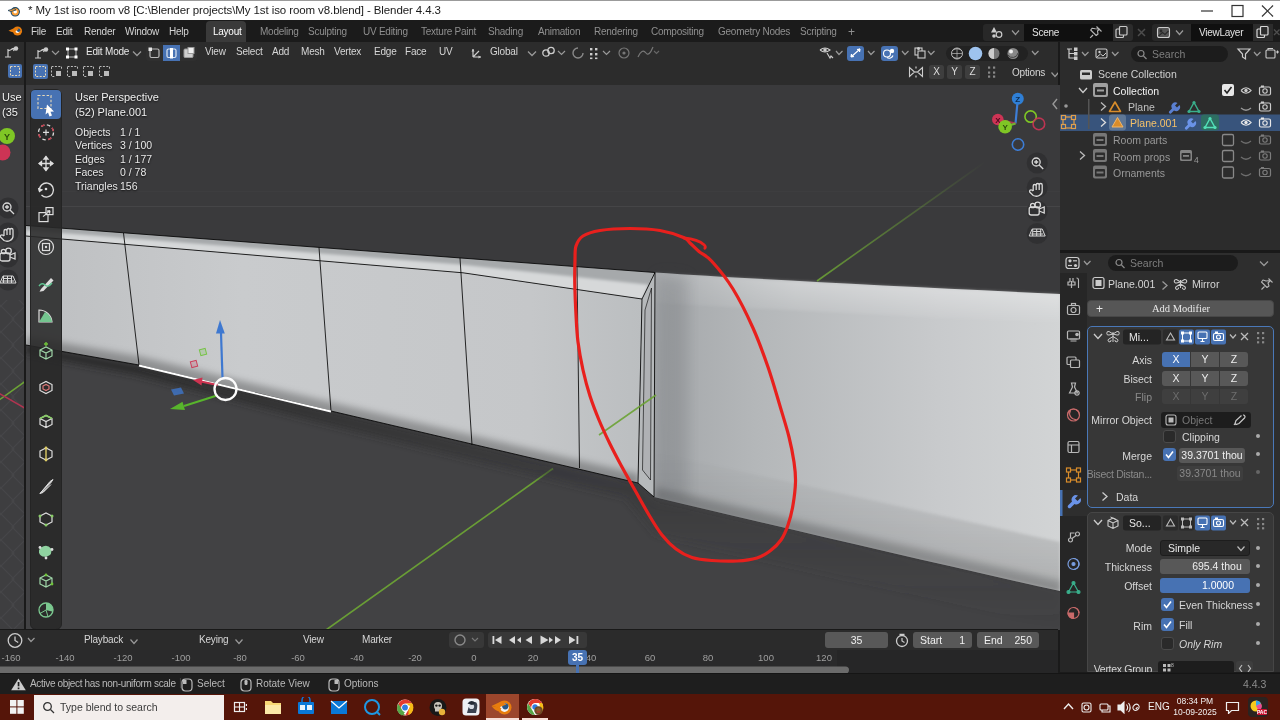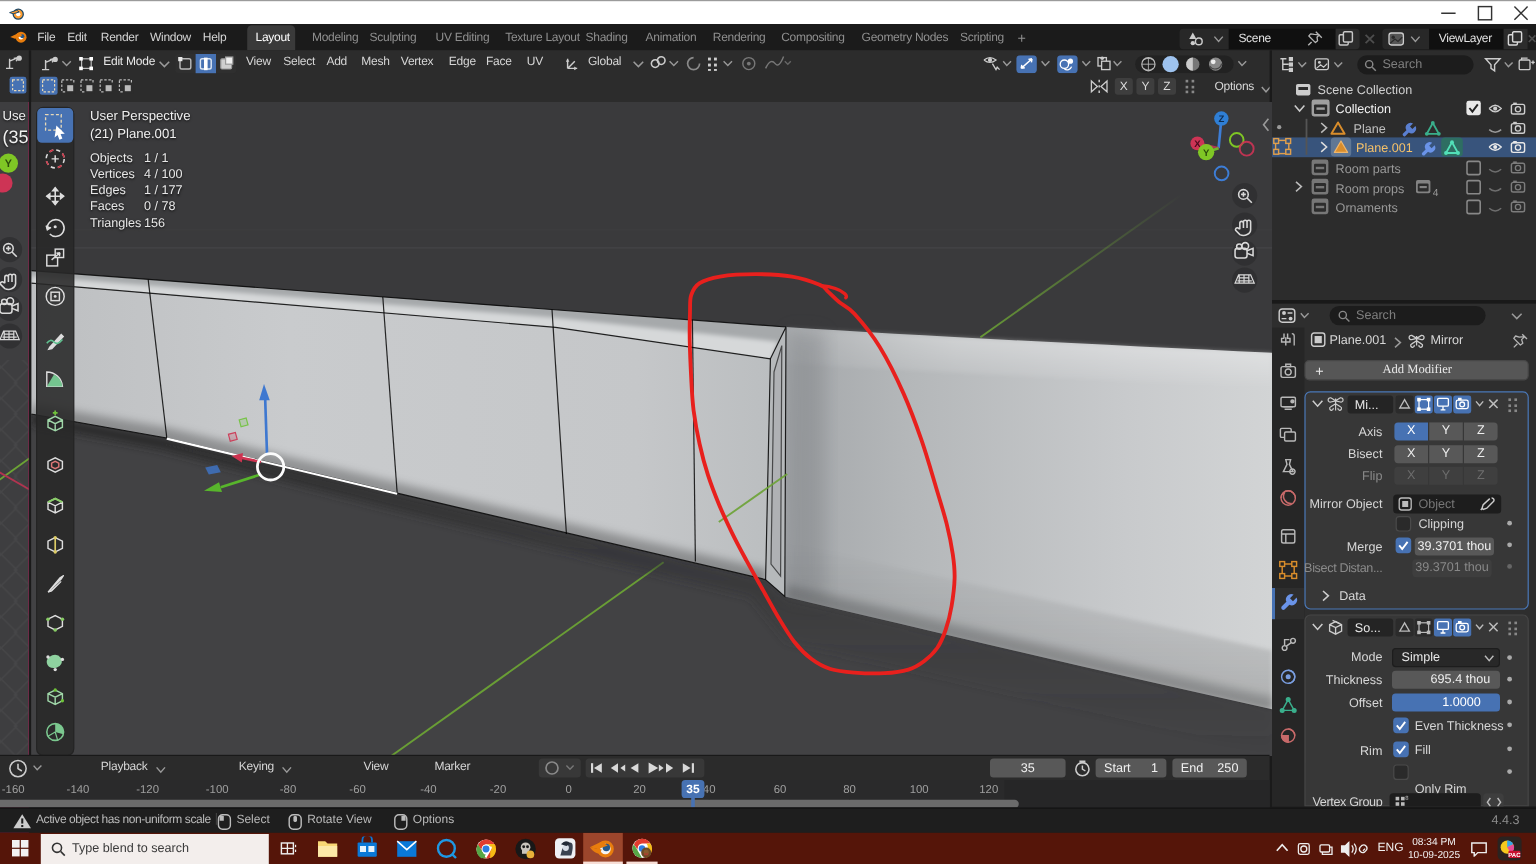--- a/index.html
+++ b/index.html
@@ -16,20 +16,21 @@
 </head>
 <body>
 <div id="root">
 
 <div class="abs" style="left:0;top:0;width:1280px;height:20px;background:#ffffff;border-top:1px solid #9b9b9b;">
   <svg class="abs" style="left:7px;top:3px;" width="14" height="14" viewBox="0 0 14 14">
     <circle cx="8.2" cy="7.8" r="4.2" fill="#ff9f33" stroke="#1c4868" stroke-width="1.1"></circle>
     <circle cx="8.2" cy="7.8" r="1.8" fill="#fff"></circle>
     <path d="M1 6.5 L7 4.5 L9 6 L4 7.5 Z" fill="#ff9f33" stroke="#1c4868" stroke-width="0.8"></path>
   </svg>
+  <div class="abs" style="left:28px;top:2.5px;font-size:11.5px;color:#1a1a1a;letter-spacing:-0.1px;">* My 1st iso room v8 [C:\Blender projects\My 1st iso room v8.blend] - Blender 4.4.3</div>
   <svg class="abs" style="left:1200px;top:0;" width="84" height="20" viewBox="0 0 84 20">
     <line x1="1" y1="10" x2="13" y2="10" stroke="#333" stroke-width="1.2"></line>
     <rect x="32" y="4.5" width="11" height="11" fill="none" stroke="#333" stroke-width="1.2"></rect>
     <line x1="62" y1="4.5" x2="73" y2="15.5" stroke="#333" stroke-width="1.2"></line>
     <line x1="73" y1="4.5" x2="62" y2="15.5" stroke="#333" stroke-width="1.2"></line>
   </svg>
 </div>
 
 <div class="abs" style="left:0;top:20px;width:1280px;height:22px;background:#1b1b1b;">
   <svg class="abs" style="left:8px;top:4px;" width="16" height="14" viewBox="0 0 16 14">
@@ -42,21 +43,21 @@
   <div class="abs mtx" style="left:56px;top:6px;">Edit</div>
   <div class="abs mtx" style="left:84px;top:6px;">Render</div>
   <div class="abs mtx" style="left:125px;top:6px;">Window</div>
   <div class="abs mtx" style="left:169px;top:6px;">Help</div>
 
   <div class="abs" style="left:206px;top:1px;width:40px;height:21px;background:#3a3a3a;border-radius:4px 4px 0 0;"></div>
   <div class="abs mtx" style="left:213px;top:6px;color:#fff;">Layout</div>
   <div class="abs mtx dim2" style="left:260px;top:6px;">Modeling</div>
   <div class="abs mtx dim2" style="left:308px;top:6px;">Sculpting</div>
   <div class="abs mtx dim2" style="left:363px;top:6px;">UV Editing</div>
-  <div class="abs mtx dim2" style="left:421px;top:6px;">Texture Layout</div>
+  <div class="abs mtx dim2" style="left:421px;top:6px;">Texture Paint</div>
   <div class="abs mtx dim2" style="left:488px;top:6px;">Shading</div>
   <div class="abs mtx dim2" style="left:538px;top:6px;">Animation</div>
   <div class="abs mtx dim2" style="left:594px;top:6px;">Rendering</div>
   <div class="abs mtx dim2" style="left:651px;top:6px;">Compositing</div>
   <div class="abs mtx dim2" style="left:718px;top:6px;">Geometry Nodes</div>
   <div class="abs mtx dim2" style="left:800px;top:6px;">Scripting</div>
   <div class="abs mtx dim2" style="left:848px;top:5px;font-size:12px;">+</div>
 </div>
 
 <div class="abs" style="left:983px;top:24px;width:164px;height:17px;">
@@ -386,24 +387,24 @@
       <line x1="217.5" y1="385" x2="201" y2="381.5" stroke="#cd3350" stroke-width="2.2"></line>
       <path d="M193 380 L202.5 377.5 L201.5 385.5 Z" fill="#cd3350"></path>
       <circle cx="225.5" cy="389" r="11" fill="none" stroke="#fcfcfc" stroke-width="2.3"></circle>
     </g>
 
     <path d="M 583 236 C 587.0 233.4 592.2 231.8 600 230.5 C 607.8 229.2 620.0 228.5 630 228.5 C 640.0 228.5 651.1 229.0 660 230.5 C 668.9 232.0 678.5 235.4 683.5 237.5 C 688.5 239.6 687.4 240.7 690 243 C 692.6 245.3 695.3 248.4 699 251.5 C 702.7 254.6 706.3 255.2 712 261.5 C 717.7 267.8 726.2 277.9 733 289 C 739.8 300.1 747.2 315.0 753 328 C 758.8 341.0 763.5 354.0 768 367 C 772.5 380.0 776.5 394.3 780 406 C 783.5 417.7 786.7 427.7 789 437 C 791.3 446.3 792.9 454.5 794 462 C 795.1 469.5 795.7 474.8 795.5 482 C 795.3 489.2 794.2 497.8 793 505 C 791.8 512.2 790.0 519.2 788 525 C 786.0 530.8 784.0 535.7 781 540 C 778.0 544.3 774.0 548.0 770 551 C 766.0 554.0 762.5 556.3 757 558 C 751.5 559.7 744.5 560.6 737 561 C 729.5 561.4 719.5 561.1 712 560.5 C 704.5 559.9 698.0 559.4 692 557.5 C 686.0 555.6 681.0 552.8 676 549 C 671.0 545.2 666.5 540.7 662 535 C 657.5 529.3 653.3 522.2 649 515 C 644.7 507.8 640.5 500.0 636 492 C 631.5 484.0 626.3 475.0 622 467 C 617.7 459.0 613.8 451.8 610 444 C 606.2 436.2 602.3 428.0 599 420 C 595.7 412.0 592.7 404.3 590 396 C 587.3 387.7 585.0 379.0 583 370 C 581.0 361.0 579.2 351.2 578 342 C 576.8 332.8 576.5 324.5 576 315 C 575.5 305.5 575.0 294.2 574.8 285 C 574.6 275.8 574.8 266.5 575 260 C 575.2 253.5 574.7 250.0 576 246 C 577.3 242.0 579.0 238.6 583 236 " fill="none" stroke="#e8201d" stroke-width="3.2" stroke-linejoin="round" stroke-linecap="round"></path>
     <path d="M684 238 C 693 238.8 700 241 704 244.8 C 705.8 246.6 705.6 247.8 704.8 248.2" fill="none" stroke="#e8201d" stroke-width="2.8" stroke-linecap="round"></path>
   </svg>
 
   <div class="abs" style="left:49px;top:6px;color:#f0f0f0;font-size:11px;text-shadow:0 1px 2px rgba(0,0,0,0.8);white-space:nowrap;">User Perspective</div>
-  <div class="abs" style="left:49px;top:21px;color:#f0f0f0;font-size:11px;text-shadow:0 1px 2px rgba(0,0,0,0.8);white-space:nowrap;">(21) Plane.001</div>
+  <div class="abs" style="left:49px;top:21px;color:#f0f0f0;font-size:11px;text-shadow:0 1px 2px rgba(0,0,0,0.8);white-space:nowrap;">(52) Plane.001</div>
   <div class="abs" style="left:49px;top:41px;width:150px;color:#e8e8e8;font-size:10.5px;line-height:13.4px;text-shadow:0 1px 2px rgba(0,0,0,0.8);">
     <div>Objects<span class="abs" style="left:45px;">1 / 1</span></div>
-    <div>Vertices<span class="abs" style="left:45px;">4 / 100</span></div>
+    <div>Vertices<span class="abs" style="left:45px;">3 / 100</span></div>
     <div>Edges<span class="abs" style="left:45px;">1 / 177</span></div>
     <div>Faces<span class="abs" style="left:45px;">0 / 78</span></div>
     <div>Triangles<span class="abs" style="left:45px;">156</span></div>
   </div>
 
   <div class="abs" style="left:4px;top:4px;width:32px;height:541px;background:rgba(40,40,40,0.88);border-radius:6px 6px 0 0;border-radius:6px;border:1px solid #242424;"></div>
   <svg class="abs" style="left:4px;top:4px;" width="32" height="541" viewBox="0 0 32 541">
     <rect x="1" y="1" width="30" height="29" rx="4" fill="#4772b3"></rect>
     <g transform="translate(16,14.5)">
       <rect x="-8" y="-8" width="13" height="13" fill="none" stroke="#e8d9b8" stroke-width="1.1" stroke-dasharray="2.5 1.8"></rect>
@@ -534,21 +535,21 @@
       <pattern id="xhatch" width="26" height="26" patternUnits="userSpaceOnUse">
         <path d="M-6 6 L20 32 M6 -6 L32 20 M-6 20 L20 -6 M6 32 L32 6" stroke="#464648" stroke-width="1.1" fill="none"></path>
       </pattern>
     </defs>
     <rect x="0" y="0" width="24" height="545" fill="#3e3e40"></rect>
     <rect x="0" y="215" width="24" height="330" fill="url(#xhatch)"></rect>
     <line x1="-5" y1="318" x2="30" y2="293" stroke="#6ca335" stroke-width="1.5"></line>
     <line x1="-5" y1="306" x2="30" y2="326" stroke="#b13450" stroke-width="1.5"></line>
   </svg>
   <div class="abs" style="left:2px;top:6px;color:#f0f0f0;font-size:11px;text-shadow:0 1px 2px rgba(0,0,0,0.8);">Use</div>
-  <div class="abs" style="left:2px;top:21px;color:#f0f0f0;font-size:15px;text-shadow:0 1px 2px rgba(0,0,0,0.8);">(35</div>
+  <div class="abs" style="left:2px;top:21px;color:#f0f0f0;font-size:11px;text-shadow:0 1px 2px rgba(0,0,0,0.8);">(35</div>
   <svg class="abs" style="left:0;top:40px;" width="24" height="220" viewBox="0 0 24 220">
     <circle cx="7" cy="11" r="8" fill="#7fc625"></circle>
         <text x="7" y="14.5" font-size="9" font-weight="bold" text-anchor="middle" fill="#2c4c0b">Y</text>
     <circle cx="2.5" cy="27.5" r="8" fill="#cd3455"></circle>
     <g fill="#2d2d2f" fill-opacity="0.75">
       <circle cx="8" cy="83" r="10.5"></circle>
           <circle cx="8" cy="108" r="10.5"></circle>
           <circle cx="8" cy="132" r="10.5"></circle>
           <circle cx="8" cy="155" r="10.5"></circle>
     </g>
@@ -994,21 +995,21 @@
         <path d="M2 5.5 l2.5 3 L9 2.5" stroke="#fff" stroke-width="1.6" fill="none"></path>
       </svg>
   <div class="abs" style="left:119px;top:346px;">Even Thickness</div>
   <div class="abs" style="left:0;top:367px;width:92px;text-align:right;">Rim</div>
   <div class="abs" style="left:101px;top:365px;width:13px;height:13px;background:#4772b3;border-radius:3px;"></div>
   <svg class="abs" style="left:102px;top:366px;" width="11" height="11" viewBox="0 0 11 11">
         <path d="M2 5.5 l2.5 3 L9 2.5" stroke="#fff" stroke-width="1.6" fill="none"></path>
       </svg>
   <div class="abs" style="left:119px;top:366px;">Fill</div>
   <div class="abs" style="left:101px;top:384px;width:13px;height:13px;background:#2a2a2a;border:1px solid #4a4a4a;border-radius:3px;"></div>
-  <div class="abs" style="left:119px;top:399px;">Only Rim</div>
+  <div class="abs" style="left:119px;top:385px;font-style:italic;">Only Rim</div>
   <div class="abs" style="left:0;top:410px;width:92px;text-align:right;letter-spacing:-0.3px;">Vertex Group</div>
   <div class="abs" style="left:98px;top:408px;width:76px;height:15px;background:#1d1d1d;border-radius:3px;"></div>
   <svg class="abs" style="left:101px;top:409px;" width="13" height="13" viewBox="0 0 13 13">
         <g fill="#bbb">
           <rect x="2" y="2" width="3" height="3"></rect>
           <rect x="6.5" y="2" width="3" height="3"></rect>
           <rect x="2" y="6.5" width="3" height="3"></rect>
           <rect x="6.5" y="6.5" width="3" height="3"></rect>
         </g>
         <text x="10" y="5" font-size="5" fill="#bbb">8</text>

